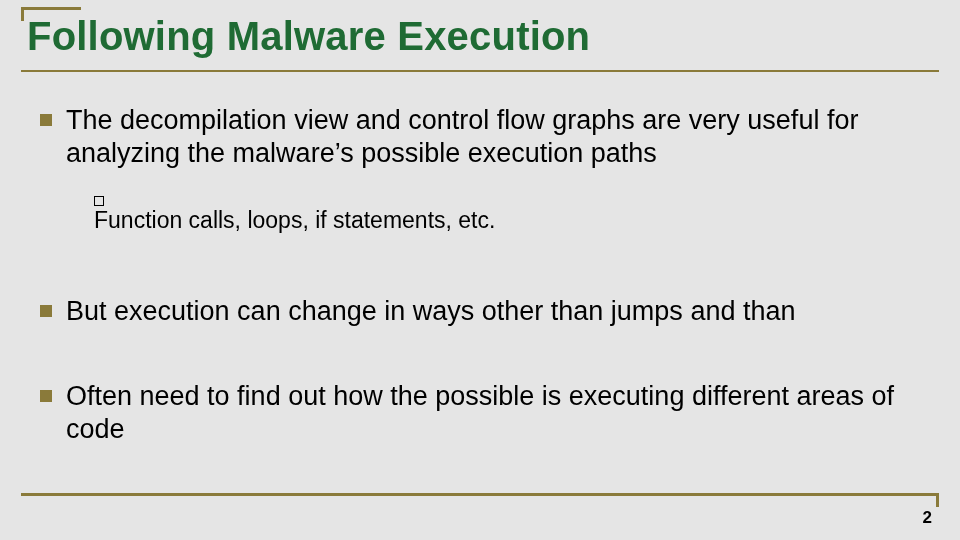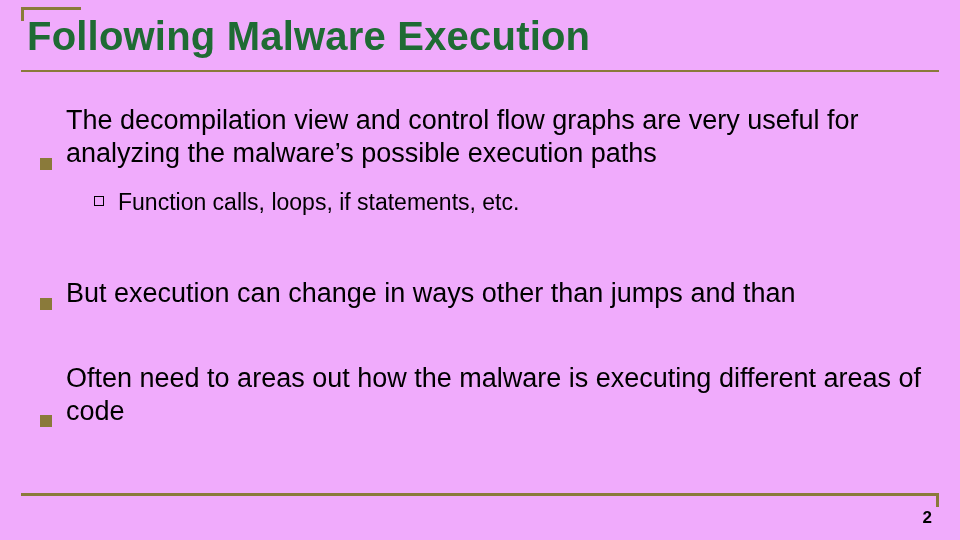--- a/index.html
+++ b/index.html
@@ -1,21 +1,21 @@
 <!DOCTYPE html>
 <html><head>
 <meta charset="utf-8">
 <style>
   * { margin: 0; padding: 0; box-sizing: border-box; }
   html, body { width: 960px; height: 540px; background: #fff; font-family: Arial, Helvetica, sans-serif; }
   .slide {
     position: relative;
     width: 960px;
     height: 540px;
-    background: #f0abfc;
+    background: #e5e5e5;
   }
   .accent-corner {
     position: absolute;
     left: 21px;
     top: 7px;
     width: 60px;
     height: 14px;
     border-top: 3px solid #8a7a3a;
     border-left: 3px solid #8a7a3a;
   }
@@ -38,41 +38,42 @@
   }
   .content {
     position: absolute;
     left: 40px;
     top: 104px;
     width: 890px;
     color: #000;
   }
   .lvl1 {
     display: flex;
-    align-items: flex-end;
+    align-items: flex-start;
     margin-bottom: 18px;
     font-size: 27px;
     line-height: 1.22;
   }
   .lvl1 .bullet-square {
     flex: 0 0 auto;
     width: 12px;
     height: 12px;
     background: #8a7a3a;
     margin-top: 10px;
     margin-right: 14px;
   }
   .lvl1 .text { flex: 1 1 auto; }
   .lvl2 {
     display: flex;
     align-items: flex-start;
     margin-left: 54px;
     margin-bottom: 26px;
     font-size: 23px;
     line-height: 1.25;
+    flex-direction: column;
   }
   .lvl2 .bullet-open-square {
     flex: 0 0 auto;
     width: 10px;
     height: 10px;
     border: 1.6px solid #000;
     margin-top: 8px;
     margin-right: 14px;
   }
   .lvl2 .text { flex: 1 1 auto; }
@@ -128,21 +129,21 @@
 
     <div class="lvl1">
       <div class="bullet-square"></div>
       <div class="text">But execution can change in ways other than jumps and than</div>
     </div>
 
     <div class="gap"></div>
 
     <div class="lvl1">
       <div class="bullet-square"></div>
-      <div class="text">Often need to areas out how the malware is executing different areas of code</div>
+      <div class="text">Often need to find out how the possible is executing different areas of code</div>
     </div>
 
   </div>
 
   <div class="footer-rule"></div>
   <div class="footer-rule-tail"></div>
 
   <div class="page-number">2</div>
 
 </div>

